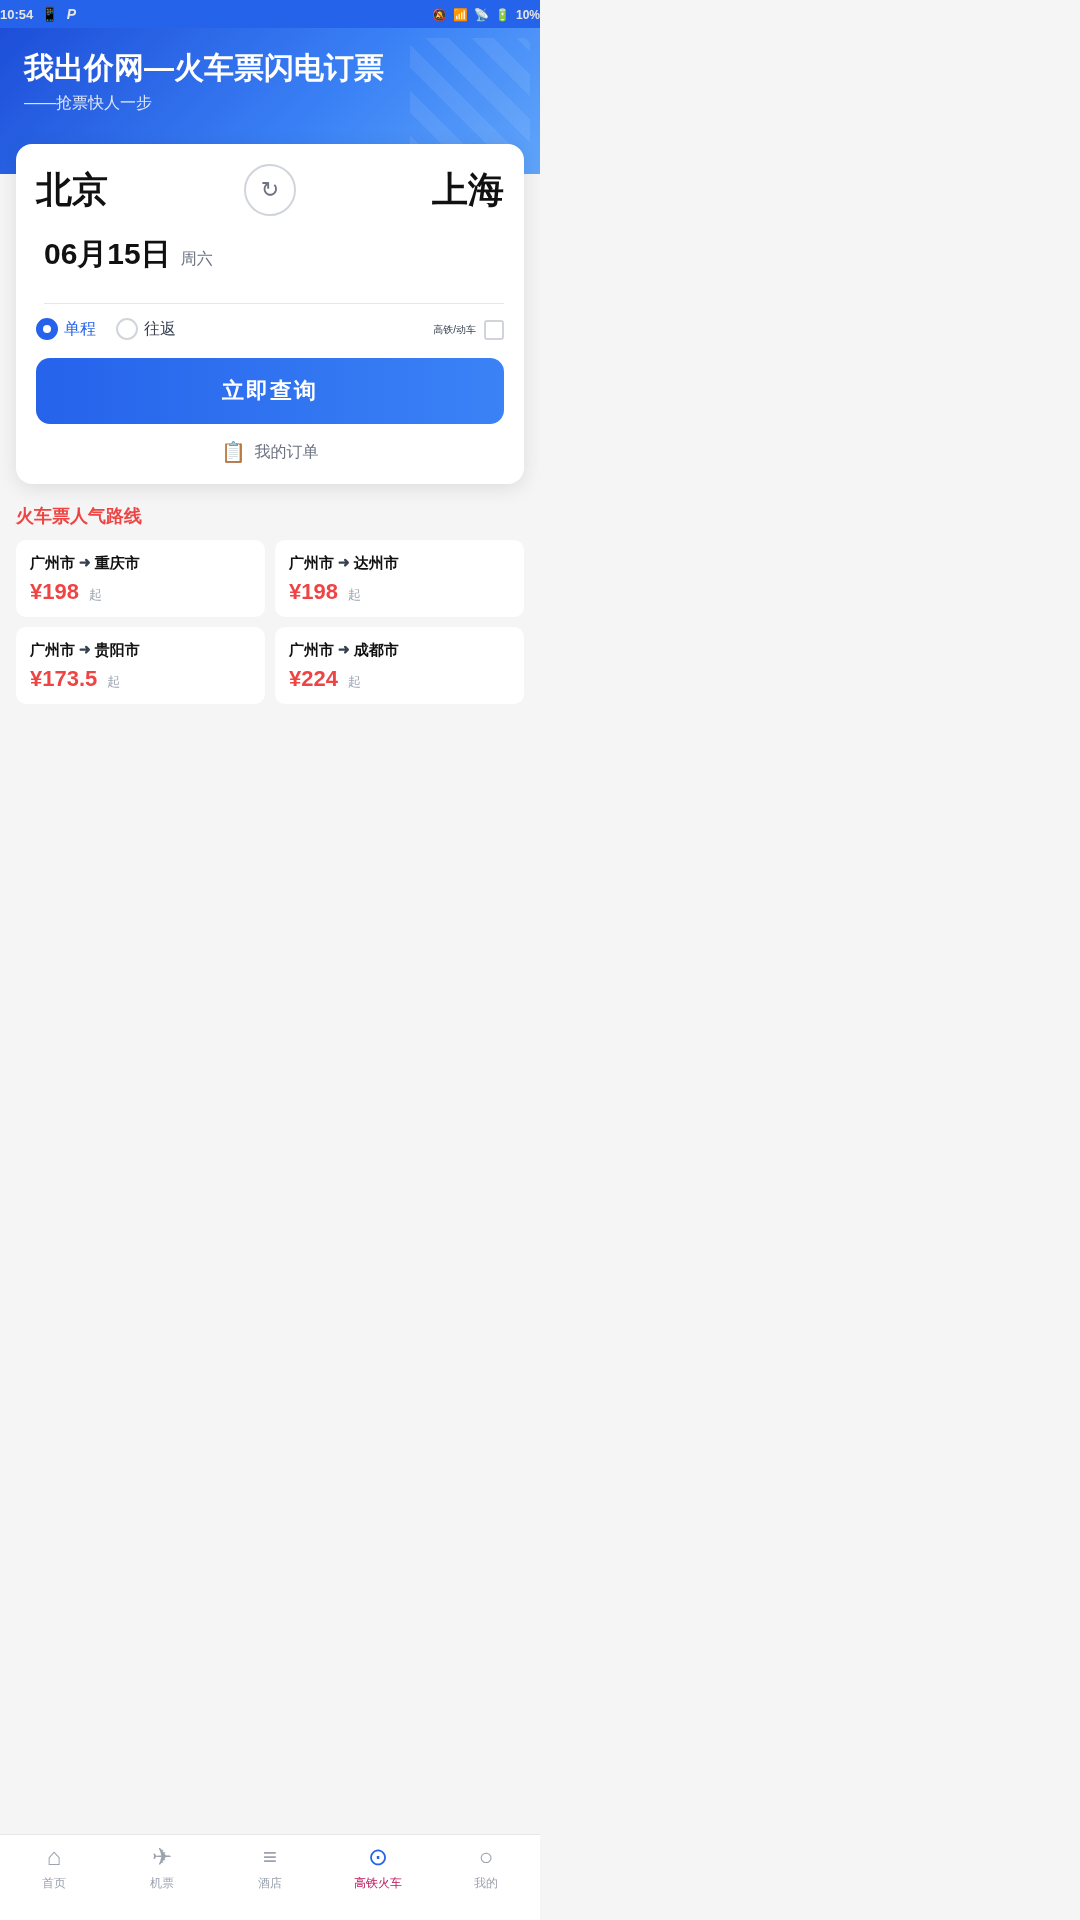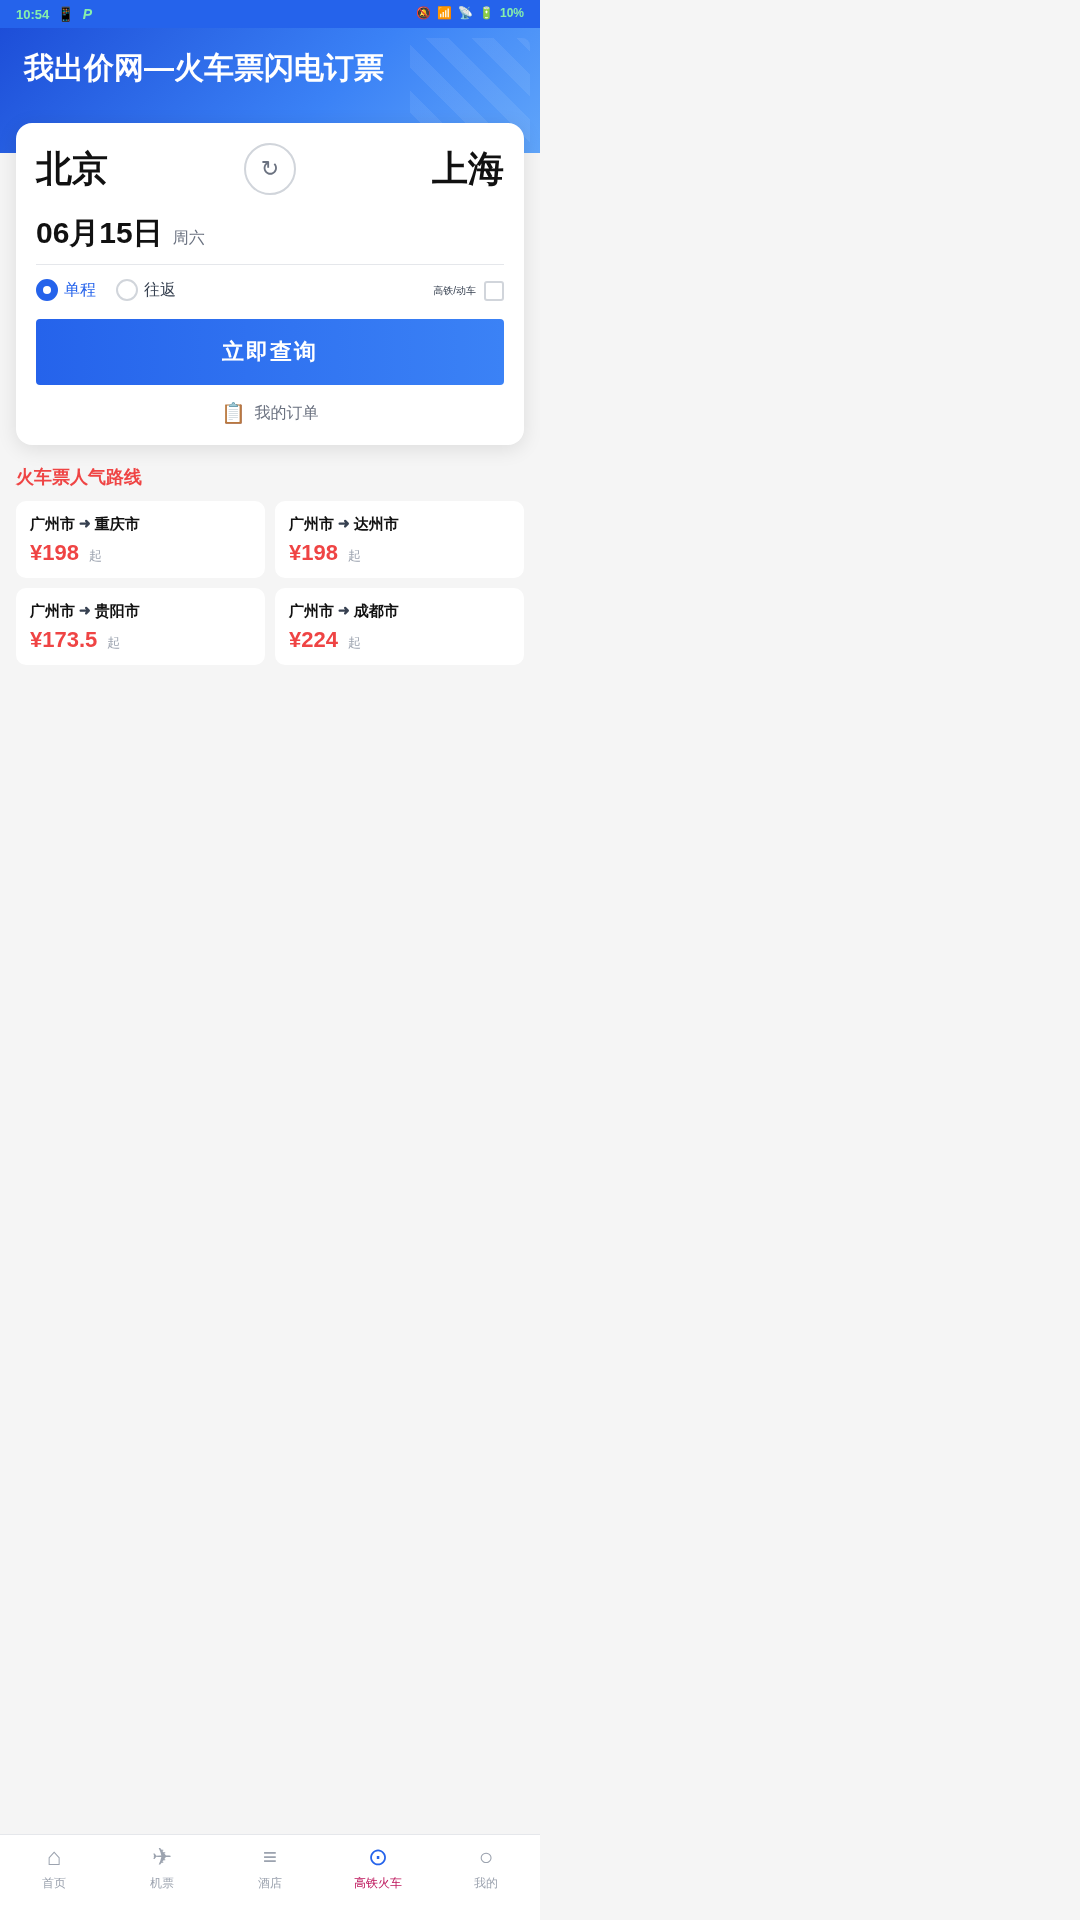--- a/index.html
+++ b/index.html
@@ -10,23 +10,23 @@
       font-family: -apple-system, 'PingFang SC', 'Helvetica Neue', sans-serif;
       background: #f5f5f5;
       overflow-x: hidden;
     }
 
     
     .status-bar {
       background: #2563eb;
       display: flex;
       justify-content: space-between;
-      align-items: flex-start;
-      padding: 6px 16px;
-      color: #86efac;
+      align-items: flex-end;
+      padding: 6px 0;
+      color: #e5e5e5;
       font-size: 13px;
       font-weight: 600;
     }
     .status-left { display: flex; align-items: center; gap: 8px; }
     .status-right { display: flex; align-items: center; gap: 6px; font-size: 12px; }
 
     
     .hero {
       background: linear-gradient(135deg, #1d4ed8 0%, #3b82f6 60%, #60a5fa 100%);
       padding: 20px 24px 60px 24px;
@@ -105,23 +105,24 @@
       color: #6b7280;
       margin-bottom: 4px;
     }
     .date-value {
       font-size: 30px;
       font-weight: 600;
       color: #111;
       display: flex;
       align-items: baseline;
       gap: 10px;
-      padding-bottom: 10px;
+      padding-bottom: 28px;
       border-bottom: 1px solid #e5e7eb;
       margin-bottom: 14px;
+      margin-left: 8px;
     }
     .date-weekday {
       font-size: 16px;
       color: #6b7280;
       font-weight: 400;
     }
 
     
     .options-row {
       display: flex;
@@ -178,21 +179,21 @@
       border: 2px solid #d1d5db;
       border-radius: 3px;
     }
 
     
     .search-btn {
       width: 100%;
       background: linear-gradient(90deg, #2563eb, #3b82f6);
       color: white;
       border: none;
-      border-radius: 4px;
+      border-radius: 14px;
       padding: 18px;
       font-size: 22px;
       font-weight: 700;
       cursor: pointer;
       letter-spacing: 2px;
     }
 
     
     .my-orders-row {
       display: flex;
@@ -290,20 +291,21 @@
     <span>🔕</span>
     <span>📶</span>
     <span>📡</span>
     <span>🔋</span>
     <span>10%</span>
   </div>
 </div>
 
 <div class="hero">
   <div class="hero-title">我出价网—火车票闪电订票</div>
+  <div class="hero-subtitle">——抢票快人一步</div>
 </div>
 
 <div class="search-card">
 
   
   <div class="route-row">
     <div class="city-name">北京</div>
     <div class="swap-btn">
       <span class="swap-icon">↻</span>
     </div>

